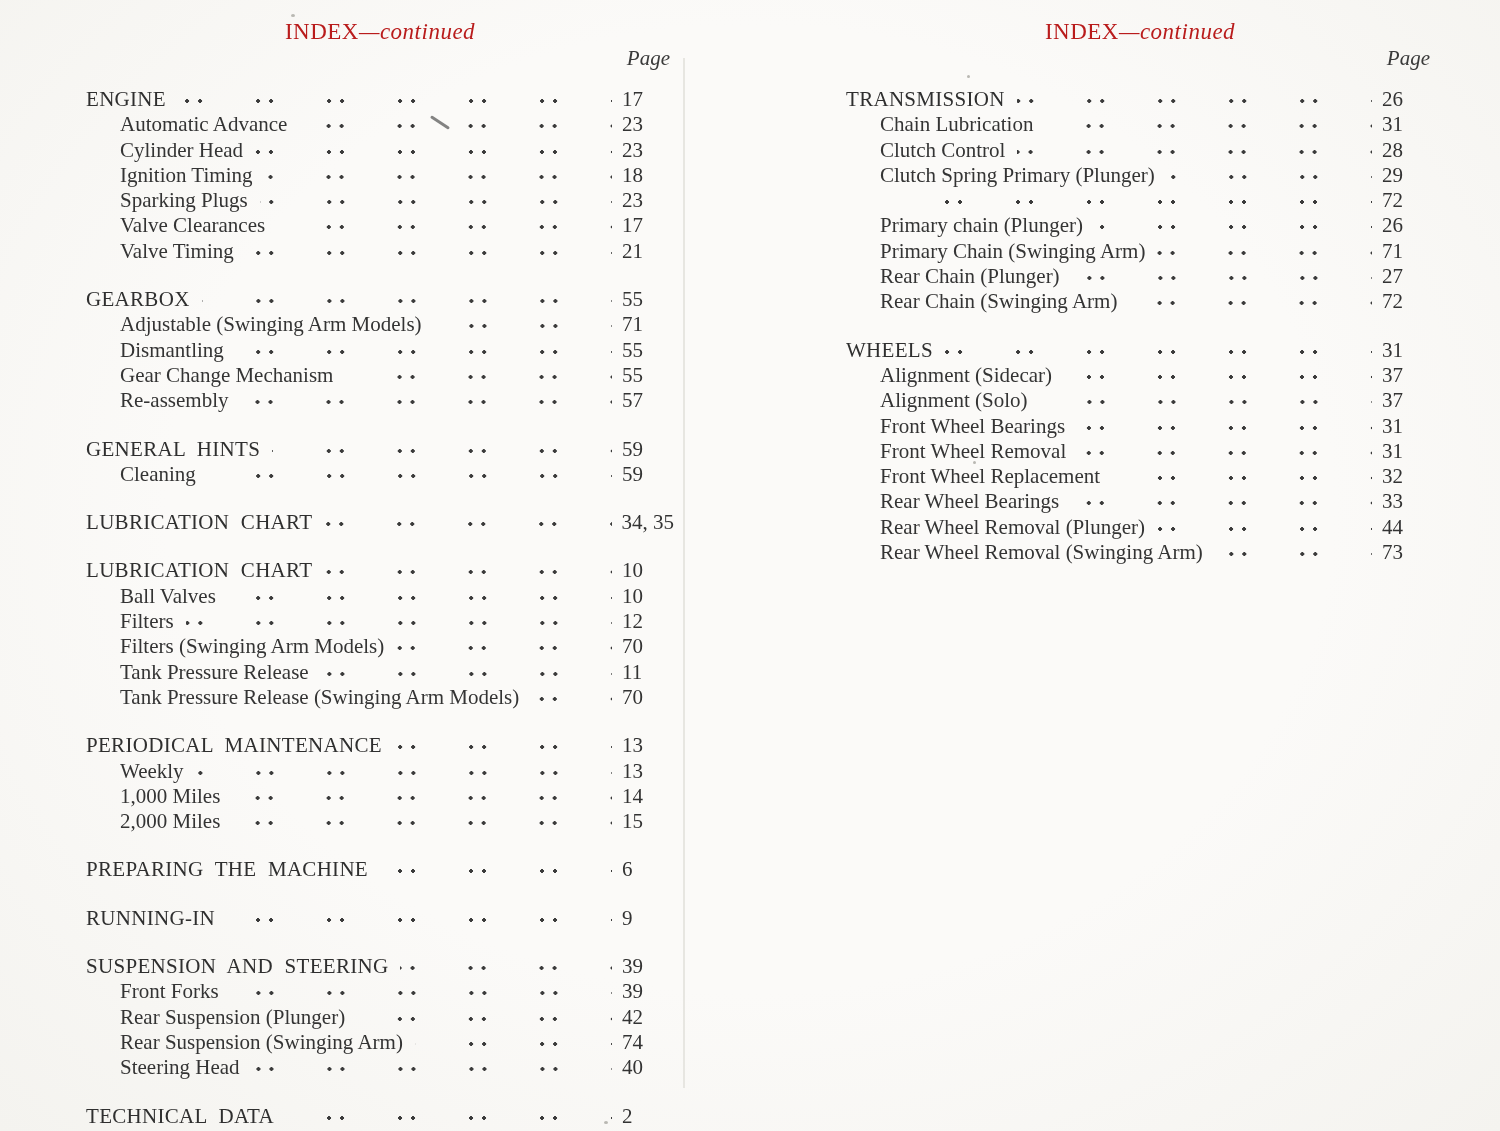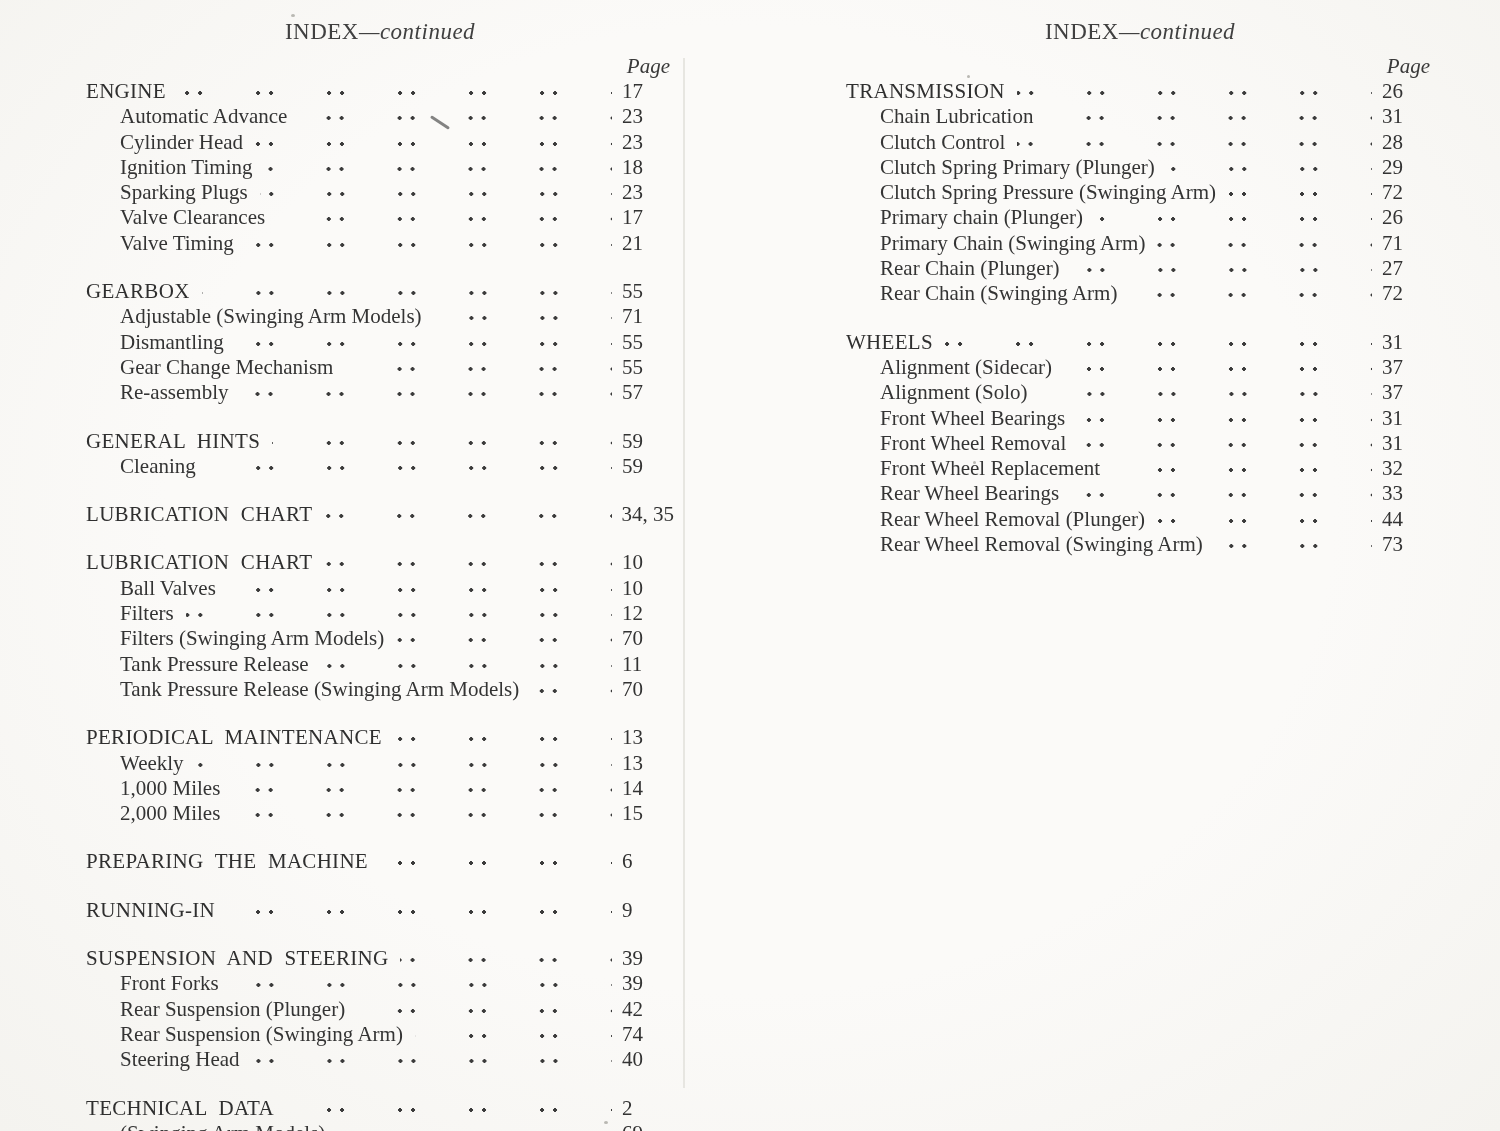--- a/index.html
+++ b/index.html
@@ -22,38 +22,37 @@
     width: 588px;
   }
   .col-left  { left: 86px; }
   .col-right { left: 846px; }
 
   .col-header {
     text-align: center;
     font-size: 23px;
     line-height: 27px;
     letter-spacing: 0.5px;
-    color: #404040;
+    color: #b91c1c;
     white-space: nowrap;
   }
   .hdr-index { font-style: normal; }
   .hdr-cont  { font-style: italic; }
 
   .page-label {
     text-align: right;
     font-style: italic;
     font-size: 21px;
     line-height: 26px;
     padding-right: 4px;
     color: #3a3a3a;
-    margin-top: 8px;
   }
 
   .section { margin-top: 23px; }
-  .page-label + .section { margin-top: 0; }
+  .page-label + .section { margin-top: 16px; }
 
   .row {
     display: flex;
     align-items: baseline;
     font-size: 21px;
     line-height: 25.3px;
     white-space: nowrap;
   }
   .row.head .title {
     word-spacing: 6px;
@@ -323,21 +322,20 @@
         <span class="title">Clutch Control</span>
         <span class="leader"></span>
         <span class="pg">28</span>
       </div>
       <div class="row sub">
         <span class="title">Clutch Spring Primary (Plunger)</span>
         <span class="leader"></span>
         <span class="pg">29</span>
       </div>
       <div class="row sub">
-        <span class="title">Clutch Spring Pressure (Swinging Arm)</span>
         <span class="leader"></span>
         <span class="pg">72</span>
       </div>
       <div class="row sub">
         <span class="title">Primary chain (Plunger)</span>
         <span class="leader"></span>
         <span class="pg">26</span>
       </div>
       <div class="row sub">
         <span class="title">Primary Chain (Swinging Arm)</span>

